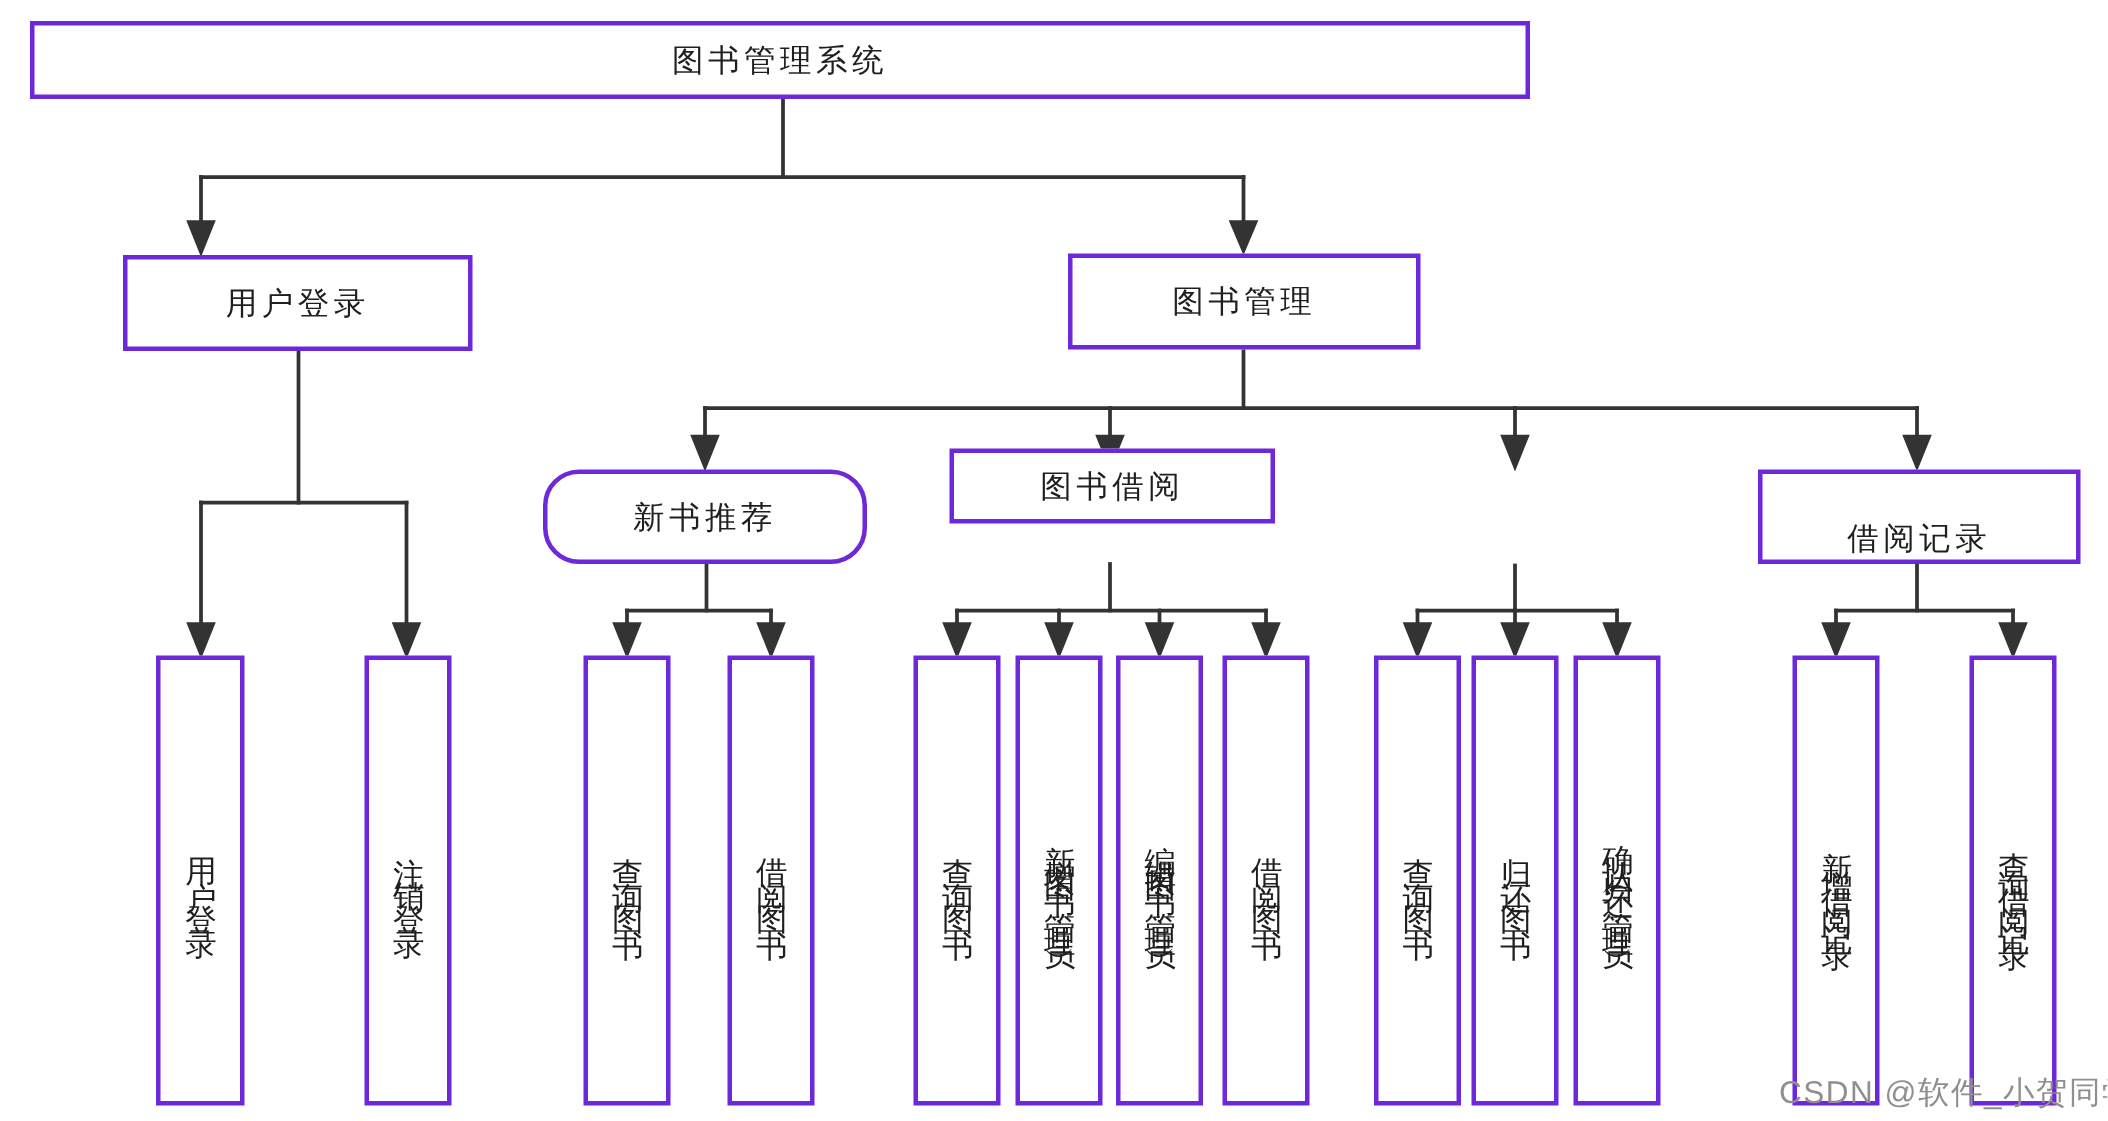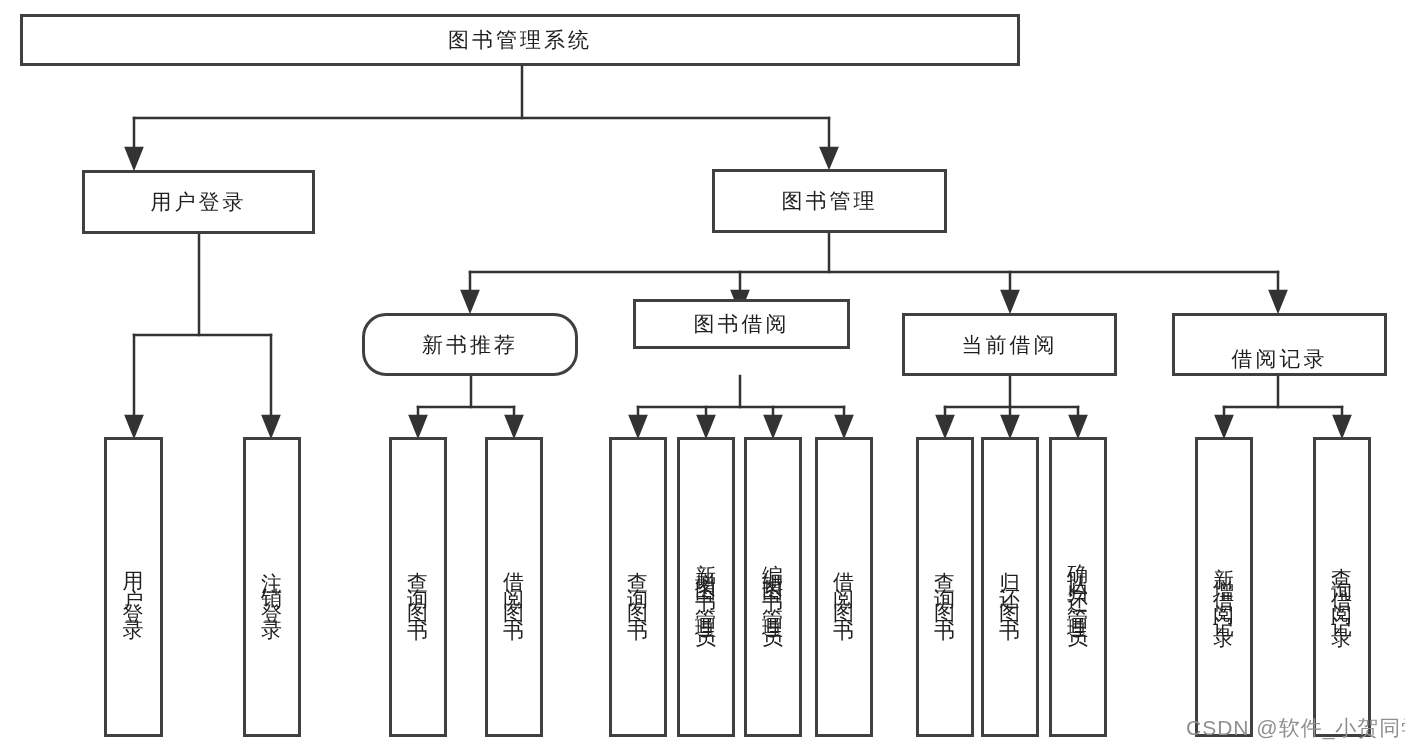--- a/index.html
+++ b/index.html
@@ -17,21 +17,21 @@
   }
   #connectors {
     position: absolute;
     left: 0; top: 0;
     z-index: 1;
   }
   .box {
     position: absolute;
     box-sizing: border-box;
     background: #ffffff;
-    border: 3px solid #404040;
+    border: 3px solid #6d28d9;
     display: flex;
     align-items: center;
     justify-content: center;
     z-index: 2;
     color: #1f1f1f;
   }
   .hbox span {
     font-size: 21px;
     letter-spacing: 3px;
     white-space: nowrap;
@@ -150,23 +150,20 @@
   <div class="box hbox" style="left:712px; top:169px; width:235px; height:64px;">
     <span>图书管理</span>
   </div>
 
   <div class="box hbox" style="left:362px; top:313px; width:216px; height:63px;border-radius:24px;">
     <span>新书推荐</span>
   </div>
   <div class="box hbox" style="left:633px; top:299px; width:217px; height:50px;">
     <span>图书借阅</span>
   </div>
-  <div class="box hbox" style="left:902px; top:313px; width:215px; height:63px;">
-    <span>当前借阅</span>
-  </div>
   <div class="box hbox" style="left:1172px; top:313px; width:215px; height:63px;align-items:flex-end;">
     <span>借阅记录</span>
   </div>
 
   <div class="box vbox ls-short" style="left:104px; top:437px; width:59px; height:300px;">
     <span>用户登录</span>
   </div>
   <div class="box vbox ls-short" style="left:243px; top:437px; width:58px; height:300px;">
     <span>注销登录</span>
   </div>

